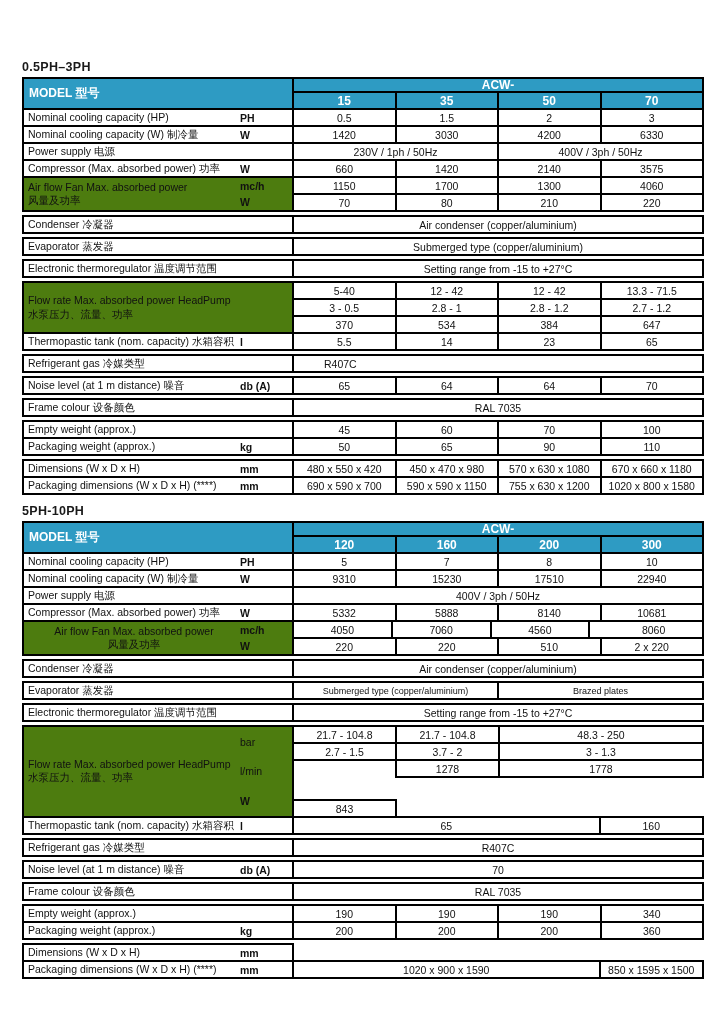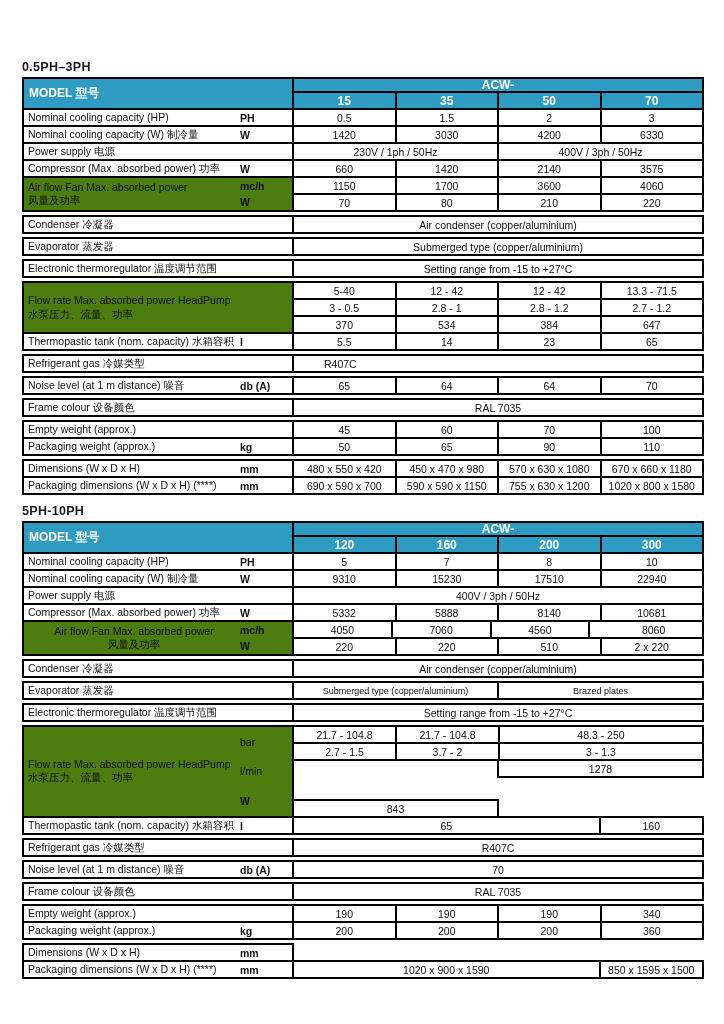--- a/index.html
+++ b/index.html
@@ -109,21 +109,21 @@
           <div class="glabel" style="grid-template-rows: repeat(2, 1fr);">
             <div class="ltext" style="grid-area: 1 / 1 / span 2;">Air flow Fan Max. absorbed power
 风量及功率</div>
             <div class="gunit" style="grid-area: 1 / 2;">mc/h</div>
             <div class="gunit" style="grid-area: 2 / 2;">W</div>
           </div>
           <div class="gsubs">
             <div class="vals gsub">
               <div class="cell val" style="flex: 1 1 0px;">1150</div>
               <div class="cell val" style="flex: 1 1 0px;">1700</div>
-              <div class="cell val" style="flex: 1 1 0px;">3600</div>
+              <div class="cell val" style="flex: 1 1 0px;">1300</div>
               <div class="cell val" style="flex: 1 1 0px;">4060</div>
             </div>
             <div class="vals gsub">
               <div class="cell val" style="flex: 1 1 0px;">70</div>
               <div class="cell val" style="flex: 1 1 0px;">80</div>
               <div class="cell val" style="flex: 1 1 0px;">210</div>
               <div class="cell val" style="flex: 1 1 0px;">220</div>
             </div>
           </div>
         </div>
@@ -400,20 +400,21 @@
               <div class="cell val" style="flex: 2 2 0px;">48.3 - 250</div>
             </div>
             <div class="vals gsub">
               <div class="cell val" style="flex: 1 1 0px;">2.7 - 1.5</div>
               <div class="cell val" style="flex: 1 1 0px;">3.7 - 2</div>
               <div class="cell val" style="flex: 2 2 0px;">3 - 1.3</div>
             </div>
             <div class="vals gsub">
               <div class="cell val" style="flex: 1 1 0px; margin-top: 40px;">843</div>
               <div class="cell val" style="flex: 1 1 0px;">1278</div>
+              <div class="cell val" style="flex: 2 2 0px;">1778</div>
             </div>
           </div>
         </div>
         <div class="row">
           <div class="cell label-cell">
             <span class="ltext">Thermopastic tank (nom. capacity)  水箱容积</span>
             <span class="unit">l</span>
           </div>
           <div class="vals">
             <div class="cell val" style="flex: 3 3 0px;">65</div>

